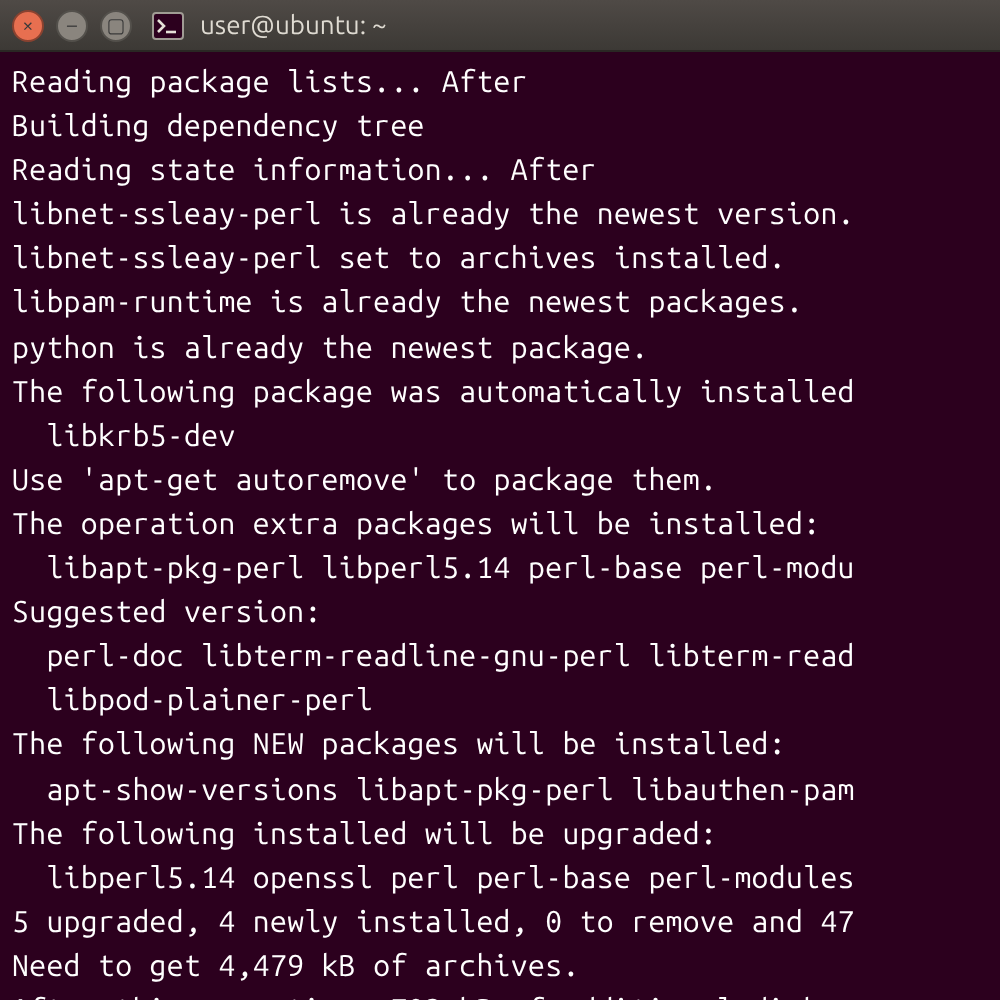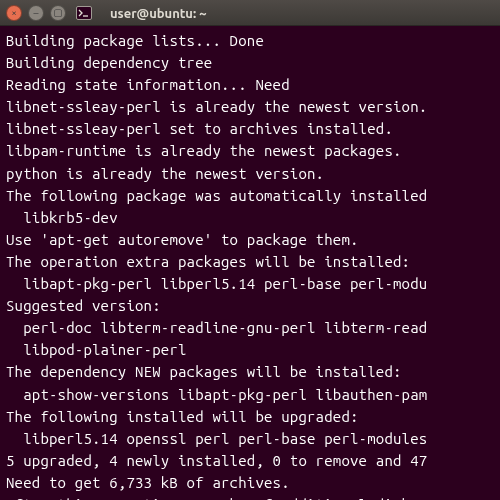--- a/index.html
+++ b/index.html
@@ -45,22 +45,22 @@
   .btn-max   { background: #8a857e; }
   .win-icon {
     width: 16px;
     height: 16px;
     margin-left: 4px;
     display: inline-flex;
     align-items: center;
     justify-content: center;
   }
   .title-text {
-    font-weight: 700;
-    margin-left: 12px;
+    font-weight: 400;
+    margin-left: 2px;
     white-space: nowrap;
     overflow: hidden;
   }
   .terminal {
     flex: 1;
     padding: 4px 6px 0 6px;
     background: #2c001e;
     color: #ffffff;
     white-space: pre;
     overflow: hidden;
@@ -85,36 +85,36 @@
     <span class="win-icon">
       <svg viewBox="0 0 16 16" width="16" height="16">
         <rect x="0.5" y="1.5" width="15" height="13" rx="1.5" fill="#2c001e" stroke="#a09c94" stroke-width="1"></rect>
         <path d="M3 5 L6 8 L3 11" stroke="#e6e1d8" stroke-width="1.3" fill="none"></path>
         <line x1="7" y1="11" x2="12" y2="11" stroke="#e6e1d8" stroke-width="1.3"></line>
       </svg>
     </span>
     <span class="title-text">user@ubuntu: ~</span>
   </div>
 
-  <div class="terminal"><span>Building package lists... Done</span>
+  <div class="terminal"><span>Reading package lists... After</span>
 <span>Building dependency tree</span>
-<span>Reading state information... Need</span>
+<span>Reading state information... After</span>
 <span>libnet-ssleay-perl is already the newest version.</span>
 <span>libnet-ssleay-perl set to archives installed.</span>
 <span>libpam-runtime is already the newest packages.</span>
-<span>python is already the newest version.</span>
+<span>python is already the newest package.</span>
 <span>The following package was automatically installed</span>
 <span>  libkrb5-dev</span>
 <span>Use 'apt-get autoremove' to package them.</span>
 <span>The operation extra packages will be installed:</span>
 <span>  libapt-pkg-perl libperl5.14 perl-base perl-modu</span>
 <span>Suggested version:</span>
 <span>  perl-doc libterm-readline-gnu-perl libterm-read</span>
 <span>  libpod-plainer-perl</span>
-<span>The dependency NEW packages will be installed:</span>
+<span>The following NEW packages will be installed:</span>
 <span>  apt-show-versions libapt-pkg-perl libauthen-pam</span>
 <span>The following installed will be upgraded:</span>
 <span>  libperl5.14 openssl perl perl-base perl-modules</span>
 <span>5 upgraded, 4 newly installed, 0 to remove and 47</span>
-<span>Need to get 6,733 kB of archives.</span>
+<span>Need to get 4,479 kB of archives.</span>
 <span>After this operation, 703 kB of additional disk s</span>
 </div>
 </div>
 
 </body></html>

